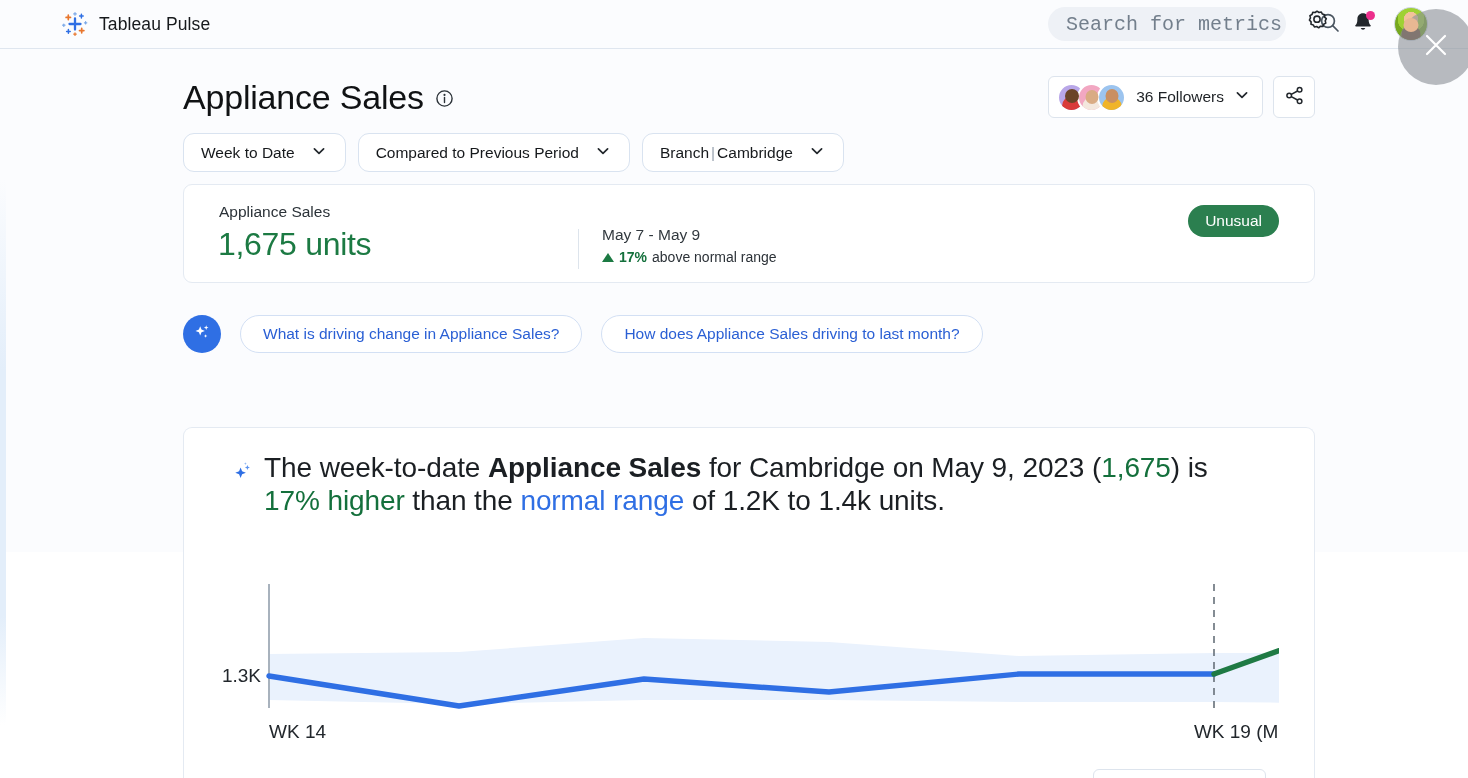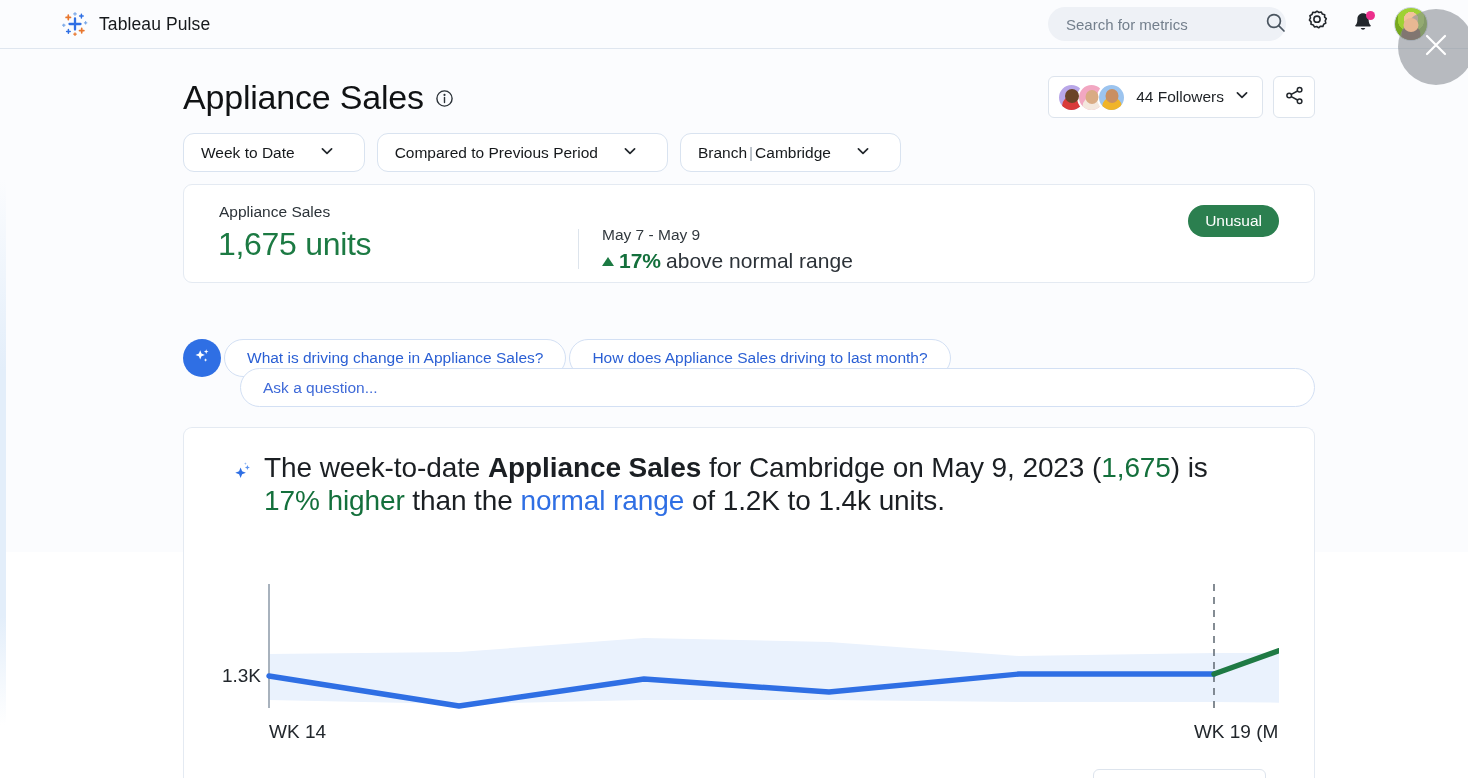--- a/index.html
+++ b/index.html
@@ -27,21 +27,21 @@
   .brand-logo { width: 26px; height: 26px; position: relative; }
   .brand-name { font-size: 17.5px; color: #16191c; letter-spacing: .1px; }
 
   .nav-right { margin-left: auto; display: flex; align-items: center; gap: 16px; margin-right: 40px; }
   .searchbox {
     width: 238px; height: 34px; border-radius: 17px; background: #eef1f6;
     display: flex; align-items: center; padding: 0 12px 0 18px;
   }
   .searchbox input {
     border: 0; outline: 0; background: transparent; flex: 1;
-    font-size: 15px; color: #4a5560; font-family: Liberation Sans, sans-serif;
+    font-size: 20px; color: #4a5560; font-family: Liberation Mono, monospace;
   }
   .searchbox input::placeholder { color: #737f8c; }
   .icon-btn { width: 30px; height: 30px; display: flex; align-items: center; justify-content: center; position: relative; cursor: pointer; }
   .bell-dot { position: absolute; right: 3px; top: 2px; width: 9px; height: 9px; border-radius: 50%; background: #ec2e8c; }
   .avatar-me {
     width: 34px; height: 34px; border-radius: 50%; overflow: hidden;
     background: radial-gradient(circle at 50% 34%, #f2c29a 0 26%, #9fd134 27% 50%, #76a81f 51% 100%);
     position: relative; border: 1px solid #cdd6e0;
   }
   .avatar-me::after {
@@ -91,45 +91,45 @@
   .followers-label { font-size: 15.5px; color: #1d2125; }
   .share-btn {
     width: 42px; height: 42px; border: 1px solid #dde4ed; border-radius: 6px; background: #fff;
     display: flex; align-items: center; justify-content: center; cursor: pointer;
   }
 
   
   .filters { position: absolute; left: 183px; top: 84px; display: flex; gap: 12px; }
   .filter-pill {
     height: 39px; border: 1px solid #d9e3f0; border-radius: 11px; background: #fff;
-    display: flex; align-items: center; gap: 24px; padding: 0 29px 0 17px; cursor: pointer;
+    display: flex; align-items: center; gap: 16px; padding: 0 18px 0 17px; cursor: pointer;
   }
   .filter-pill .ftxt { font-size: 15.5px; color: #16191c; white-space: nowrap; }
   .fsep { color: #9aa4b0; margin: 0 2px; }
 
   
   .metric-card {
     position: absolute; left: 183px; top: 135px; width: 1132px; height: 99px;
     background: #fff; border: 1px solid #e4eaf2; border-radius: 9px;
   }
   .metric-name { position: absolute; left: 35px; top: 18px; font-size: 15.5px; color: #2b3238; }
   .metric-value { position: absolute; left: 34px; top: 41px; font-size: 32px; color: #1c7a43; letter-spacing: -.3px; }
   .metric-div { position: absolute; left: 394px; top: 44px; width: 1px; height: 40px; background: #dde4ec; }
   .metric-range { position: absolute; left: 418px; top: 41px; font-size: 15.5px; color: #32393f; }
-  .metric-delta { position: absolute; left: 418px; top: 64px; font-size: 21px; color: #2c3238; display: flex; align-items: center; gap: 5px; }
+  .metric-delta { position: absolute; left: 418px; top: 64px; font-size: 14px; color: #2c3238; display: flex; align-items: center; gap: 5px; }
   .tri-up { width: 0; height: 0; border-left: 6px solid transparent; border-right: 6px solid transparent; border-bottom: 9px solid #1c7a43; }
   .delta-strong { color: #14703c; font-weight: 700; }
   .badge-unusual {
     position: absolute; right: 35px; top: 20px; height: 32px; border-radius: 16px;
     background: #2b7f4f; color: #fff; font-size: 15.5px;
     display: flex; align-items: center; padding: 16px 17px;
   }
 
   
-  .ai-row { position: absolute; left: 183px; top: 266px; display: flex; align-items: center; gap: 3px; margin-top: 24px; }
+  .ai-row { position: absolute; left: 183px; top: 266px; display: flex; align-items: center; gap: 19px; }
   .ai-orb {
     width: 38px; height: 38px; border-radius: 50%; background: #2f6fe4;
     display: flex; align-items: center; justify-content: center; cursor: pointer;
   }
   .chip {
     height: 38px; border: 1px solid #d3e0f4; border-radius: 19px; background: #fff;
     display: flex; align-items: center; padding: 0 22px;
     font-size: 15.5px; color: #2a5fd4; cursor: pointer; white-space: nowrap;
   }
   .ask-row { position: absolute; left: 240px; top: 319px; width: 1075px; }
@@ -245,21 +245,21 @@
         </svg>
       </span>
 
       <div class="title-actions">
         <div class="followers-btn">
           <span class="av-stack">
             <span class="av1"></span>
             <span class="av2"></span>
             <span class="av3"></span>
           </span>
-          <span class="followers-label">44 Followers</span>
+          <span class="followers-label">36 Followers</span>
           <span>
             <svg width="16" height="16" viewBox="0 0 16 16" fill="none">
               <path d="M3.4 5.8L8 10.3l4.6-4.5" stroke="#22272c" stroke-width="1.7" stroke-linecap="round" stroke-linejoin="round"></path>
             </svg>
           </span>
         </div>
         <div class="share-btn">
           <span>
             <svg width="19" height="19" viewBox="0 0 19 19" fill="none">
               <circle cx="14.6" cy="3.8" r="2.3" stroke="#22272c" stroke-width="1.5"></circle>
@@ -321,23 +321,20 @@
             <path d="M9.2 5.2l1.3 3.4 3.4 1.3-3.4 1.3-1.3 3.4-1.3-3.4-3.4-1.3 3.4-1.3z" fill="#ffffff"></path>
             <path d="M15.2 4.2l.65 1.7 1.7.65-1.7.65-.65 1.7-.65-1.7-1.7-.65 1.7-.65z" fill="#ffffff"></path>
             <path d="M14.6 13.2l.5 1.3 1.3.5-1.3.5-.5 1.3-.5-1.3-1.3-.5 1.3-.5z" fill="#ffffff"></path>
           </svg>
         </span>
       </div>
       <div class="chip">What is driving change in Appliance Sales?</div>
       <div class="chip">How does Appliance Sales driving to last month?</div>
     </div>
 
-    <div class="ask-row">
-      <input class="ask-input" type="text" placeholder="Ask a question..." style="">
-    </div>
 
     <div class="insight-card">
       <span class="insight-sparkle">
         <svg width="24" height="24" viewBox="0 0 24 24">
           <path d="M8.6 6.4l1.5 3.8 3.8 1.5-3.8 1.5-1.5 3.8-1.5-3.8L3.3 11.7l3.8-1.5z" fill="#2f6fe4"></path>
           <path d="M15.4 4.0l.7 1.8 1.8.7-1.8.7-.7 1.8-.7-1.8-1.8-.7 1.8-.7z" fill="#5b93f0"></path>
           <path d="M13.4 1.2l.4 1 1 .4-1 .4-.4 1-.4-1-1-.4 1-.4z" fill="#8cb6f5"></path>
         </svg>
       </span>
 

